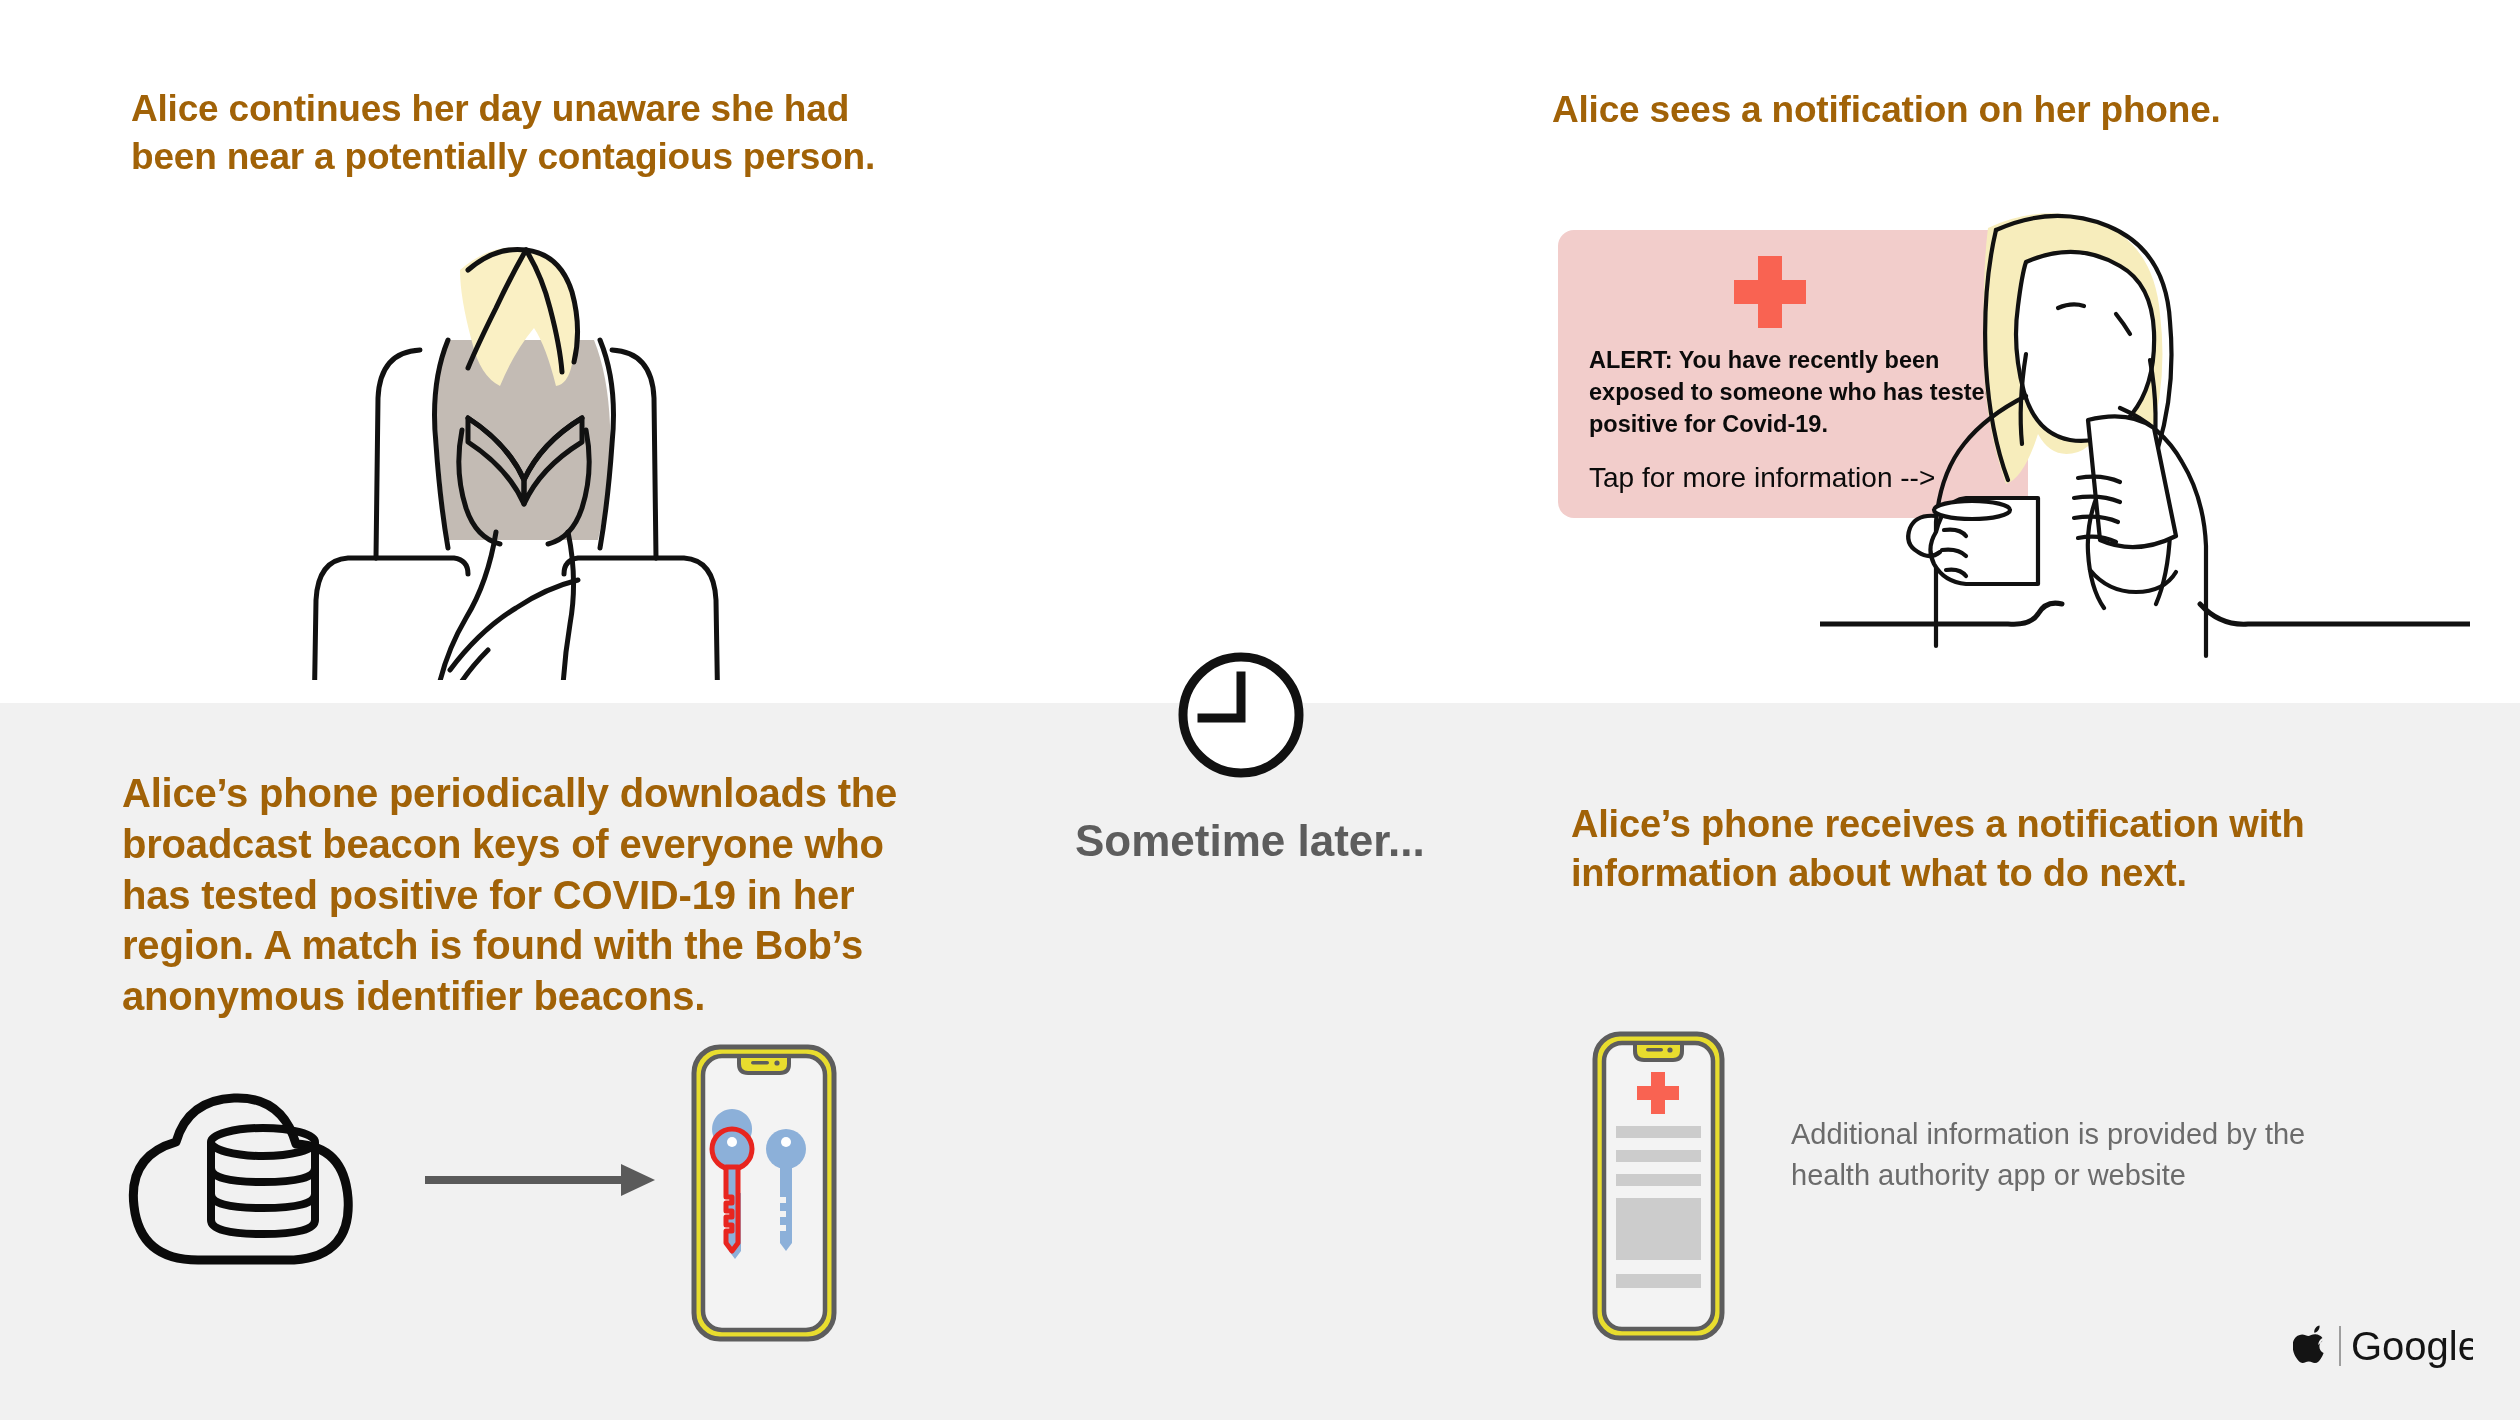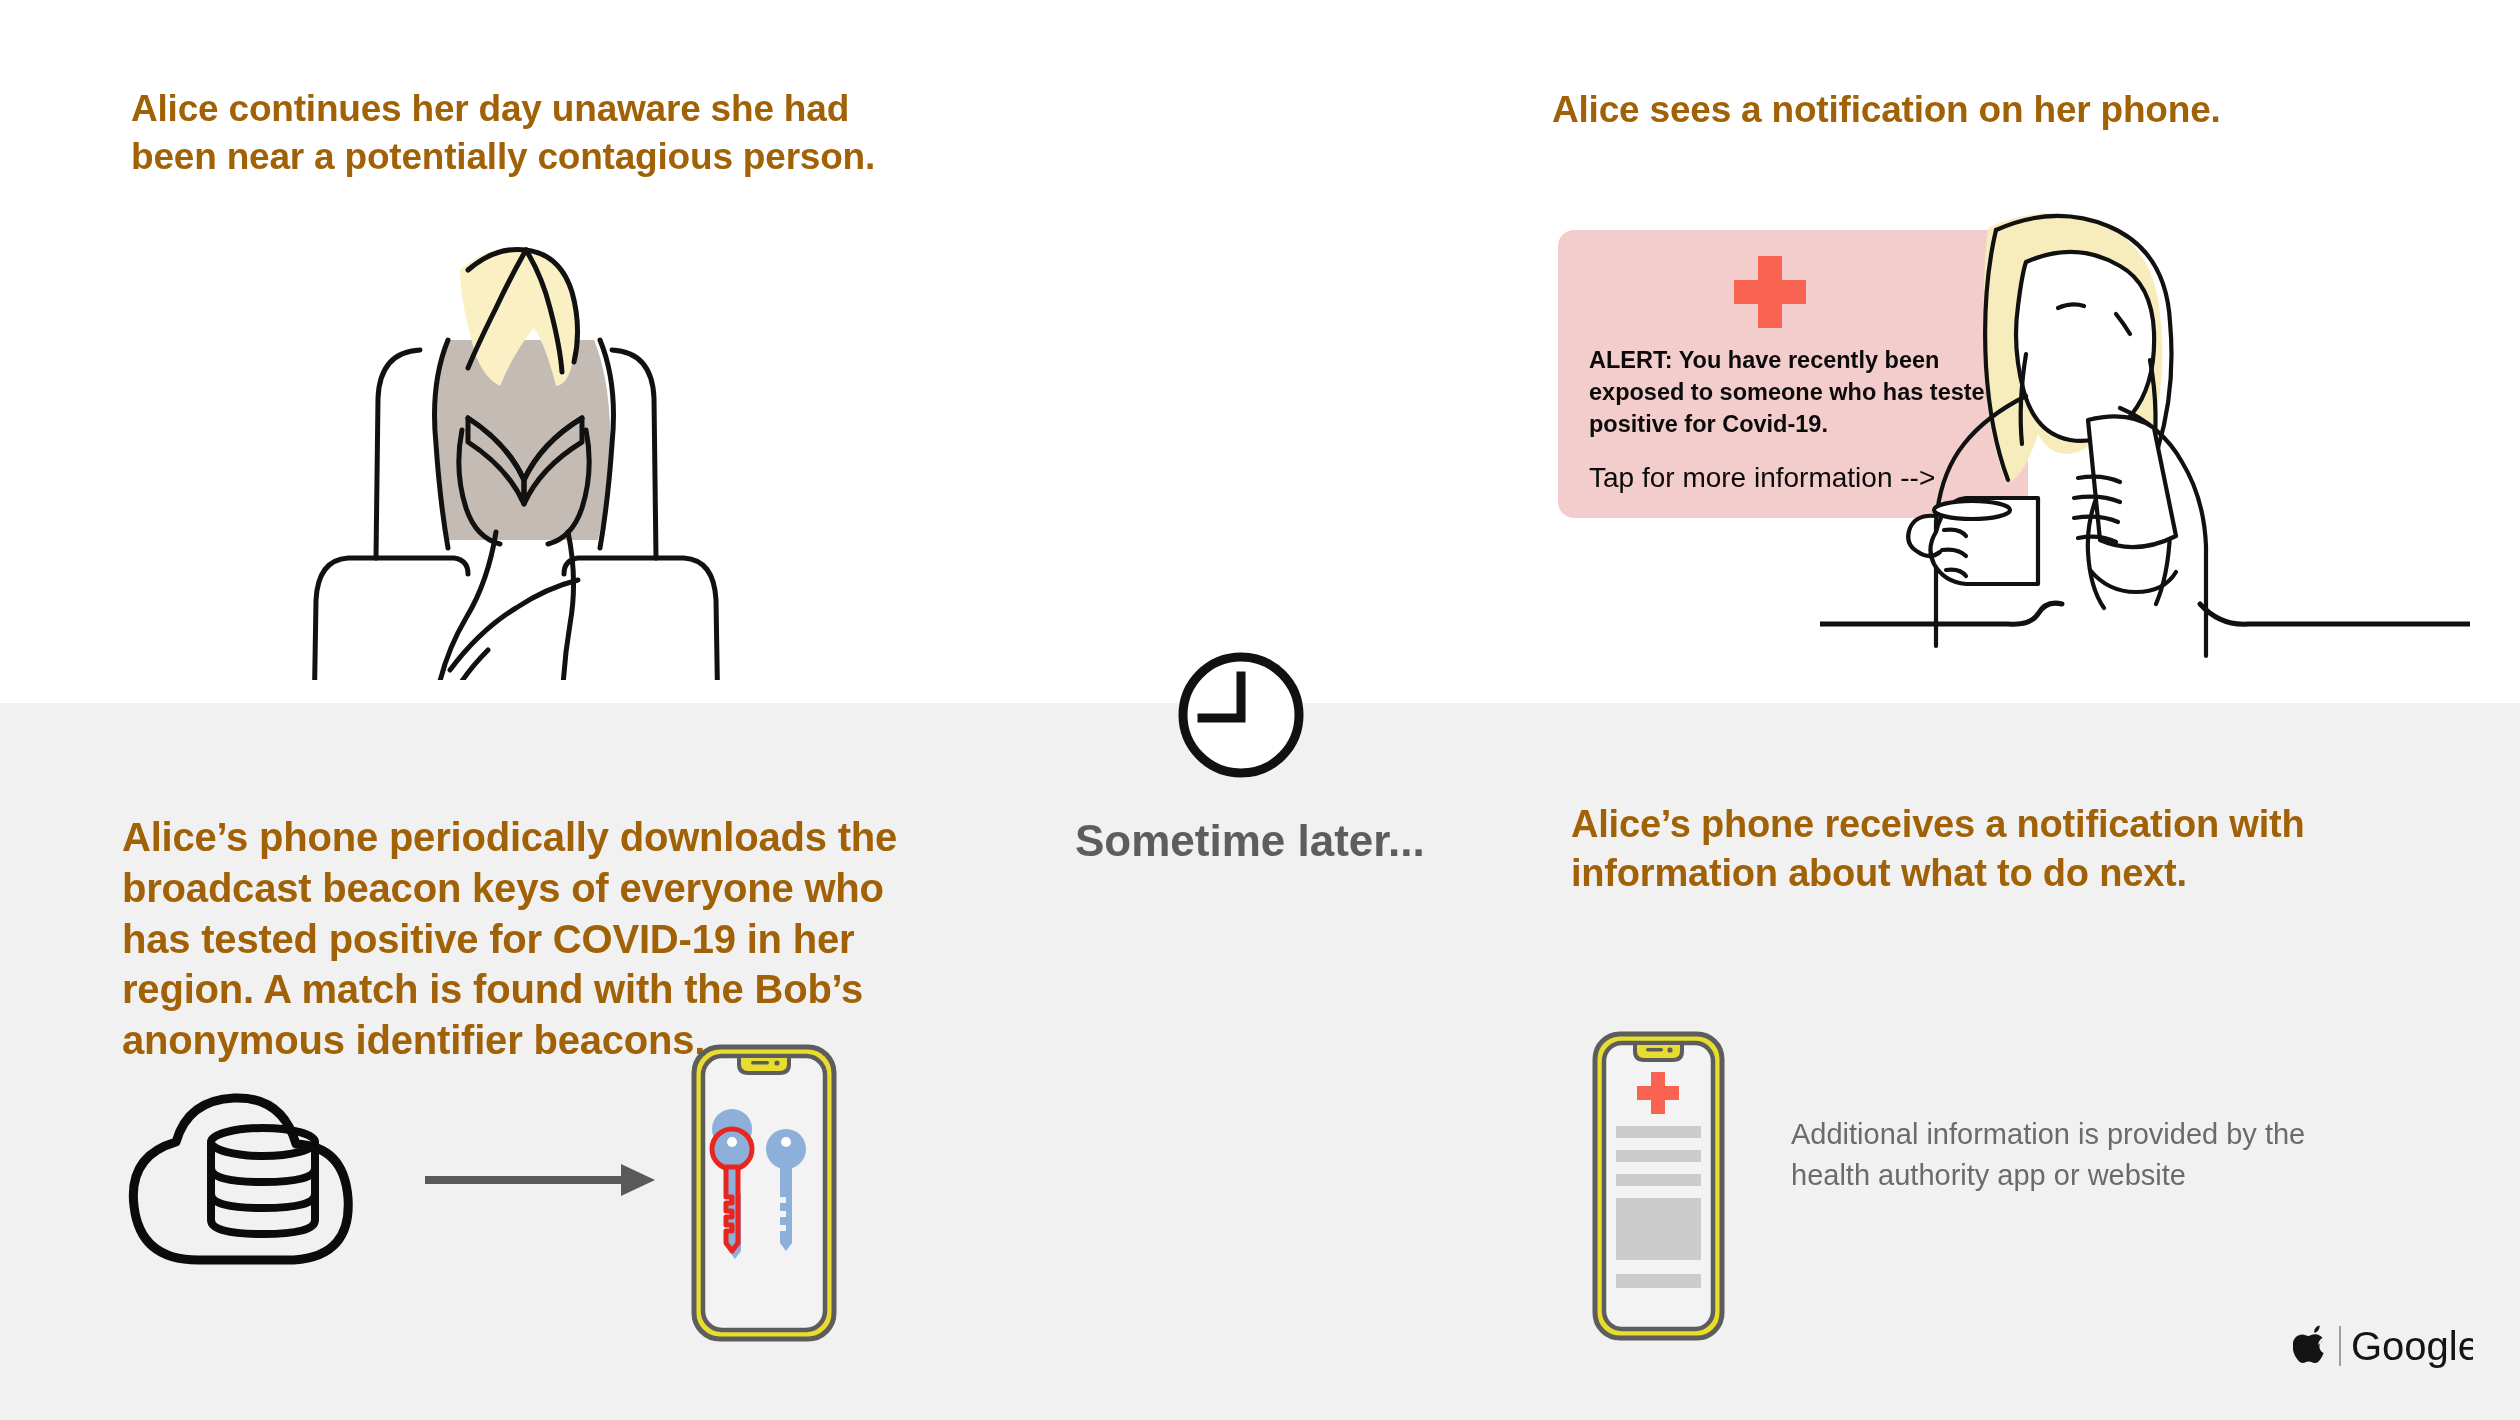--- a/index.html
+++ b/index.html
@@ -20,21 +20,21 @@
   .heading{
     position:absolute;
     color:#a16207;
     font-weight:bold;
     letter-spacing:-0.2px;
     line-height:1.30;
     white-space:pre-line;
   }
   #h-tl{left:131px;top:85px;font-size:37px;width:900px;}
   #h-tr{left:1552px;top:86px;font-size:37px;width:900px;}
-  #h-bl{left:122px;top:768px;font-size:40px;width:800px;line-height:1.27;margin-top:44px;}
+  #h-bl{left:122px;top:768px;font-size:40px;width:800px;line-height:1.27;}
   #h-br{left:1571px;top:800px;font-size:38px;width:850px;line-height:1.30;}
 
   
   #later{
     position:absolute;left:1075px;top:816px;
     font-size:44px;font-weight:bold;color:#5d5d5d;
   }
 
   
   #clock{position:absolute;left:1172px;top:646px;width:138px;height:138px;}

